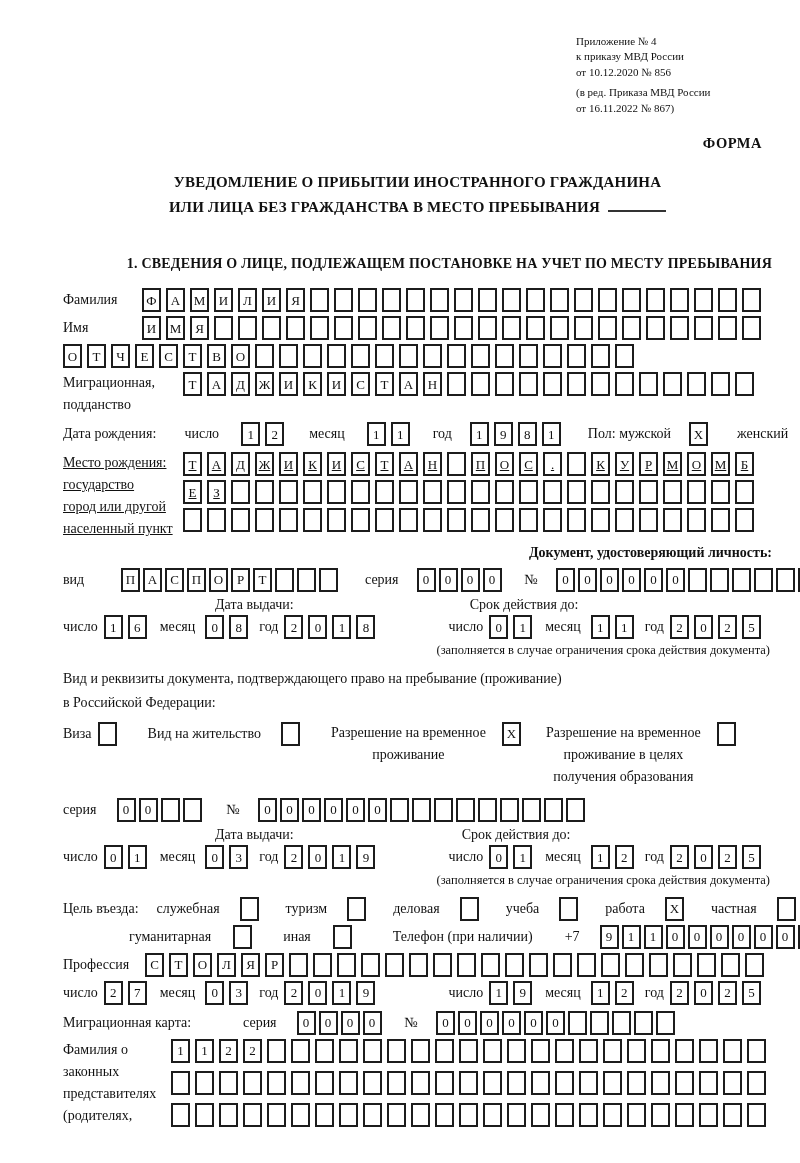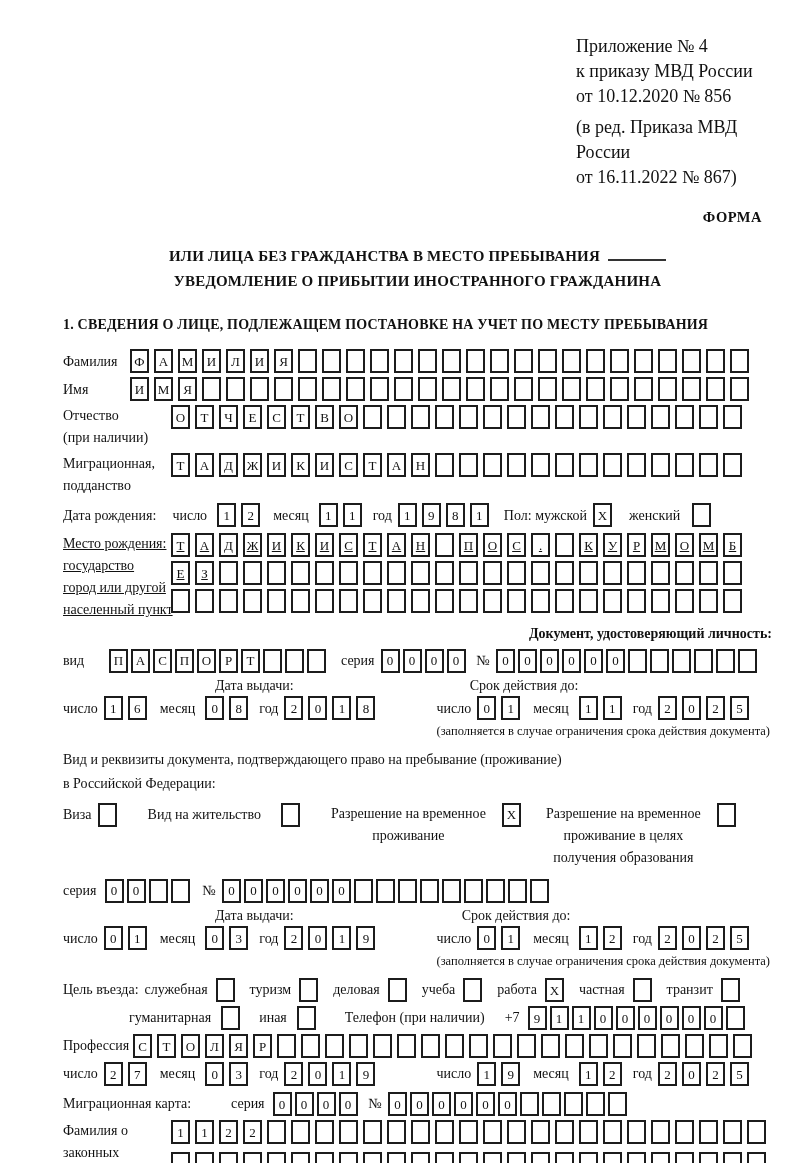--- a/index.html
+++ b/index.html
@@ -4,37 +4,37 @@
 <style>
   html,body{margin:0;padding:0;background:#ffffff;}
   body{
     width:800px;height:1163px;overflow:hidden;color:#111;
     font-family:"Liberation Serif","DejaVu Serif",serif;
     font-size:14px;line-height:1.25;
   }
   .page{padding:34px 28px 0 63px;position:relative;}
 
   
-  .annex{margin-left:auto;width:196px;font-size:18px;line-height:1.4;}
+  .annex{margin-left:auto;width:196px;font-size:11px;line-height:1.4;}
   .annex .ed{margin-top:5px;}
   .forma{text-align:right;padding-right:10px;font-weight:bold;font-size:14.5px;margin-top:18px;letter-spacing:.5px;}
 
   .title{text-align:center;font-weight:bold;font-size:15px;line-height:1.65;margin-top:18px;letter-spacing:.2px;}
   .uline{display:inline-block;width:58px;border-bottom:2px solid #333;margin-left:8px;vertical-align:baseline;}
-  .sec1{font-weight:bold;font-size:14px;margin-top:22px;margin-bottom:16px;text-align:left;letter-spacing:.2px;}
+  .sec1{font-weight:bold;font-size:14px;margin-top:35px;margin-bottom:16px;text-align:right;letter-spacing:.2px;}
 
   
   .boxes{display:inline-flex;flex-wrap:nowrap;flex:none;}
   .cell{
     display:inline-flex;align-items:center;justify-content:center;flex:none;
     width:15px;height:20px;border:2px solid #1c1c1c;margin-right:5px;
     font-size:13px;line-height:1;background:#fff;
   }
   .tight .cell{margin-right:3px;}
-  .row{display:flex;align-items:center;margin-bottom:4px;white-space:nowrap;}
+  .row{display:flex;align-items:center;margin-bottom:4px;white-space:nowrap;gap:12px;}
   .row .lbl{flex:none;}
   .top{align-items:flex-start;}
   .w66{width:67px;}
   .g6{margin-left:6px;} .g8{margin-left:8px;} .g10{margin-left:10px;} .g12{margin-left:12px;}
   .g16{margin-left:16px;} .g20{margin-left:20px;} .g26{margin-left:26px;} .g40{margin-left:40px;} .g56{margin-left:56px;}
 
   .lblcol{width:108px;flex:none;line-height:22px;}
   .boxcol .boxes{display:flex;margin-bottom:4px;}
 
   .dochead{text-align:right;font-weight:bold;margin:4px 0 6px 0;}
@@ -62,22 +62,22 @@
     <div>Приложение № 4</div>
     <div>к приказу МВД России</div>
     <div>от 10.12.2020 № 856</div>
     <div class="ed">(в ред. Приказа МВД России</div>
     <div>от 16.11.2022 № 867)</div>
   </div>
 
   <div class="forma">ФОРМА</div>
 
   <div class="title">
+    <div>УВЕДОМЛЕНИЕ О ПРИБЫТИИ ИНОСТРАННОГО ГРАЖДАНИНА</div>
     <div><span>ИЛИ ЛИЦА БЕЗ ГРАЖДАНСТВА В МЕСТО ПРЕБЫВАНИЯ</span><span class="uline"></span></div>
-    <div>УВЕДОМЛЕНИЕ О ПРИБЫТИИ ИНОСТРАННОГО ГРАЖДАНИНА</div>
   </div>
 
   <div class="sec1">1. СВЕДЕНИЯ О ЛИЦЕ, ПОДЛЕЖАЩЕМ ПОСТАНОВКЕ НА УЧЕТ ПО МЕСТУ ПРЕБЫВАНИЯ</div>
 
   <div class="row">
     <span class="lbl w66">Фамилия</span>
     <span class="boxes">
         <span class="cell">Ф</span>
         <span class="cell">А</span>
         <span class="cell">М</span>
@@ -133,24 +133,20 @@
         <span class="cell"></span>
         <span class="cell"></span>
         <span class="cell"></span>
         <span class="cell"></span>
         <span class="cell"></span>
         <span class="cell"></span>
       </span>
   </div>
 
   <div class="row top">
-    <span class="lblcol">
-      <div>Отчество</div>
-      <div>(при наличии)</div>
-    </span>
     <span class="boxes">
         <span class="cell">О</span>
         <span class="cell">Т</span>
         <span class="cell">Ч</span>
         <span class="cell">Е</span>
         <span class="cell">С</span>
         <span class="cell">Т</span>
         <span class="cell">В</span>
         <span class="cell">О</span>
         <span class="cell"></span>

